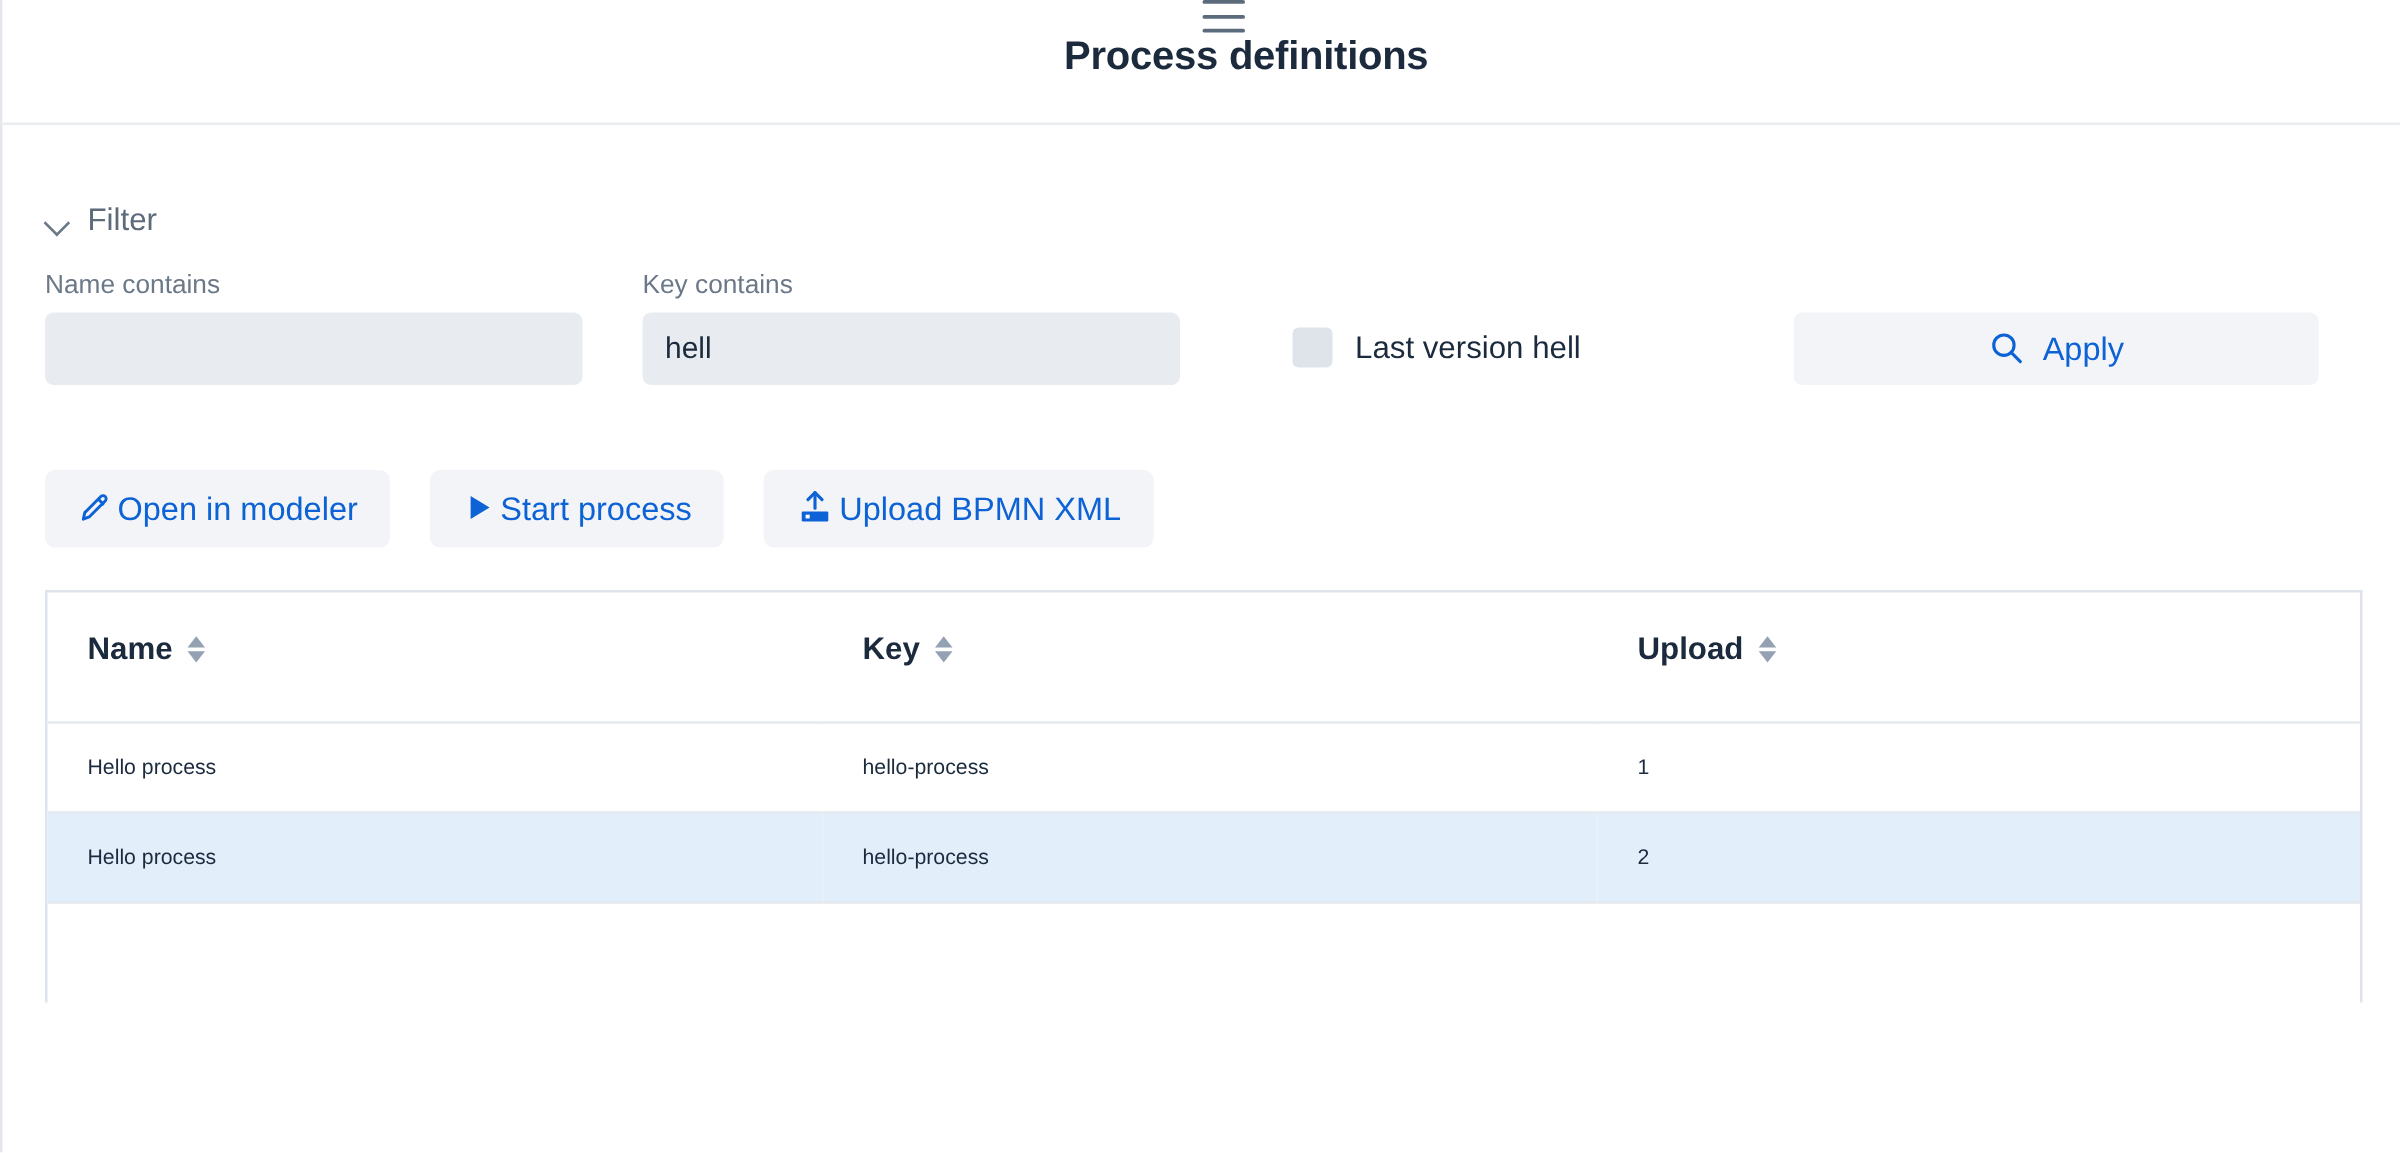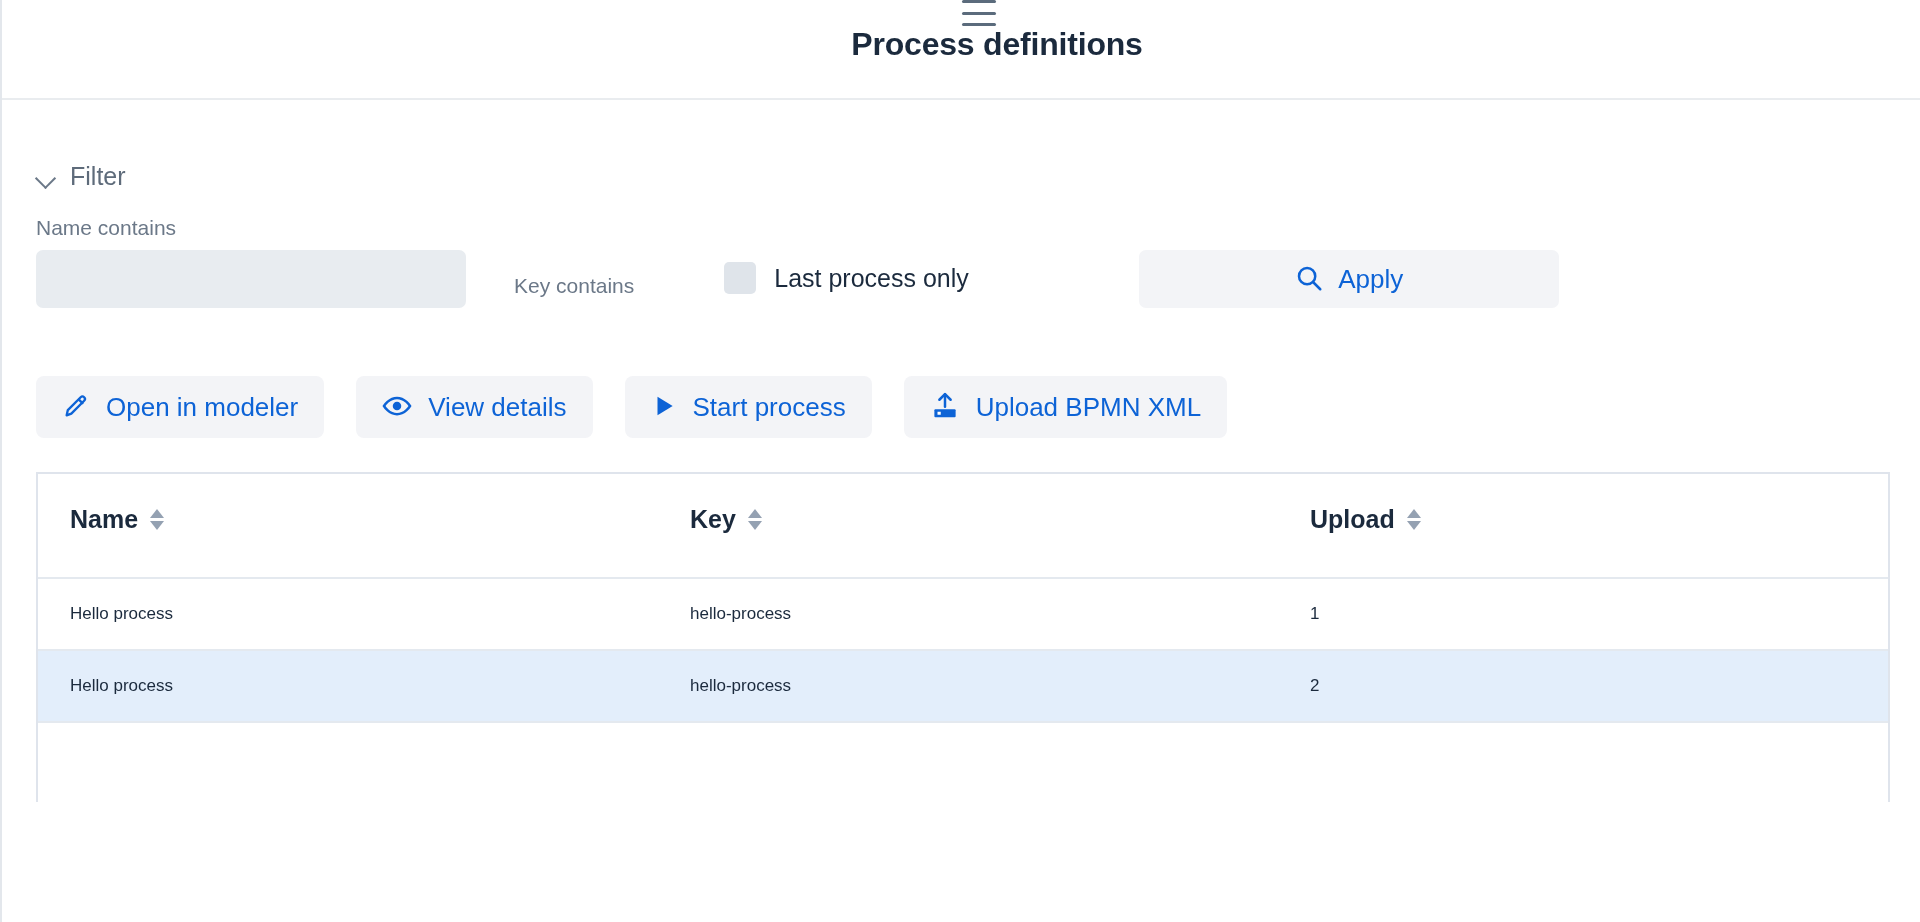--- a/index.html
+++ b/index.html
@@ -172,21 +172,21 @@
     padding: 0 34px;
     margin-top: 68px;
   }
   .action-btn {
     height: 62px;
     background: #f3f4f7;
     border: none;
     border-radius: 8px;
     display: flex;
     align-items: center;
-    gap: 16px;
+    gap: 4px;
     padding: 0 26px;
     cursor: pointer;
     font-family: "Liberation Sans", sans-serif;
   }
   .action-btn .lbl {
     font-size: 26px;
     color: #0d63d6;
     white-space: nowrap;
   }
 
@@ -270,25 +270,26 @@
 
     <div class="filter-row">
 
       <div class="field">
         <label class="field-label">Name contains</label>
         <input class="field-input" type="text" value="" style="">
       </div>
 
       <div class="field field-key">
         <label class="field-label">Key contains</label>
+        <input class="field-input" type="text" value="hell" style="">
       </div>
 
       <div class="checkbox-group">
         <span class="checkbox-box"></span>
-        <span class="checkbox-label">Last process only</span>
+        <span class="checkbox-label">Last version hell</span>
       </div>
 
       <button class="apply-btn">
         <span class="ico">
           <svg width="30" height="30" viewBox="0 0 24 24" fill="none" stroke="#0d63d6" stroke-width="2" stroke-linecap="round">
             <circle cx="10.5" cy="10.5" r="6.5"></circle>
             <line x1="15.6" y1="15.6" x2="21" y2="21"></line>
           </svg>
         </span>
         <span class="lbl">Apply</span>
@@ -302,29 +303,20 @@
     <button class="action-btn">
       <span class="ico">
         <svg width="28" height="28" viewBox="0 0 24 24" fill="none" stroke="#0d63d6" stroke-width="2" stroke-linejoin="round" stroke-linecap="round">
           <path d="M4 20l1-4.5L16 4.5a2 2 0 0 1 3 3L8 18.5 4 20z"></path>
           <path d="M14.5 6.5l3 3"></path>
         </svg>
       </span>
       <span class="lbl">Open in modeler</span>
     </button>
 
-    <button class="action-btn">
-      <span class="ico">
-        <svg width="30" height="30" viewBox="0 0 24 24" fill="none" stroke="#0d63d6" stroke-width="2">
-          <path d="M1.6 12S5.5 5.5 12 5.5 22.4 12 22.4 12 18.5 18.5 12 18.5 1.6 12 1.6 12z"></path>
-          <circle cx="12" cy="12" r="3.4" fill="#0d63d6" stroke="none"></circle>
-        </svg>
-      </span>
-      <span class="lbl">View details</span>
-    </button>
 
     <button class="action-btn">
       <span class="ico">
         <svg width="26" height="26" viewBox="0 0 24 24">
           <polygon points="6,3.5 20,12 6,20.5" fill="#0d63d6"></polygon>
         </svg>
       </span>
       <span class="lbl">Start process</span>
     </button>
 

